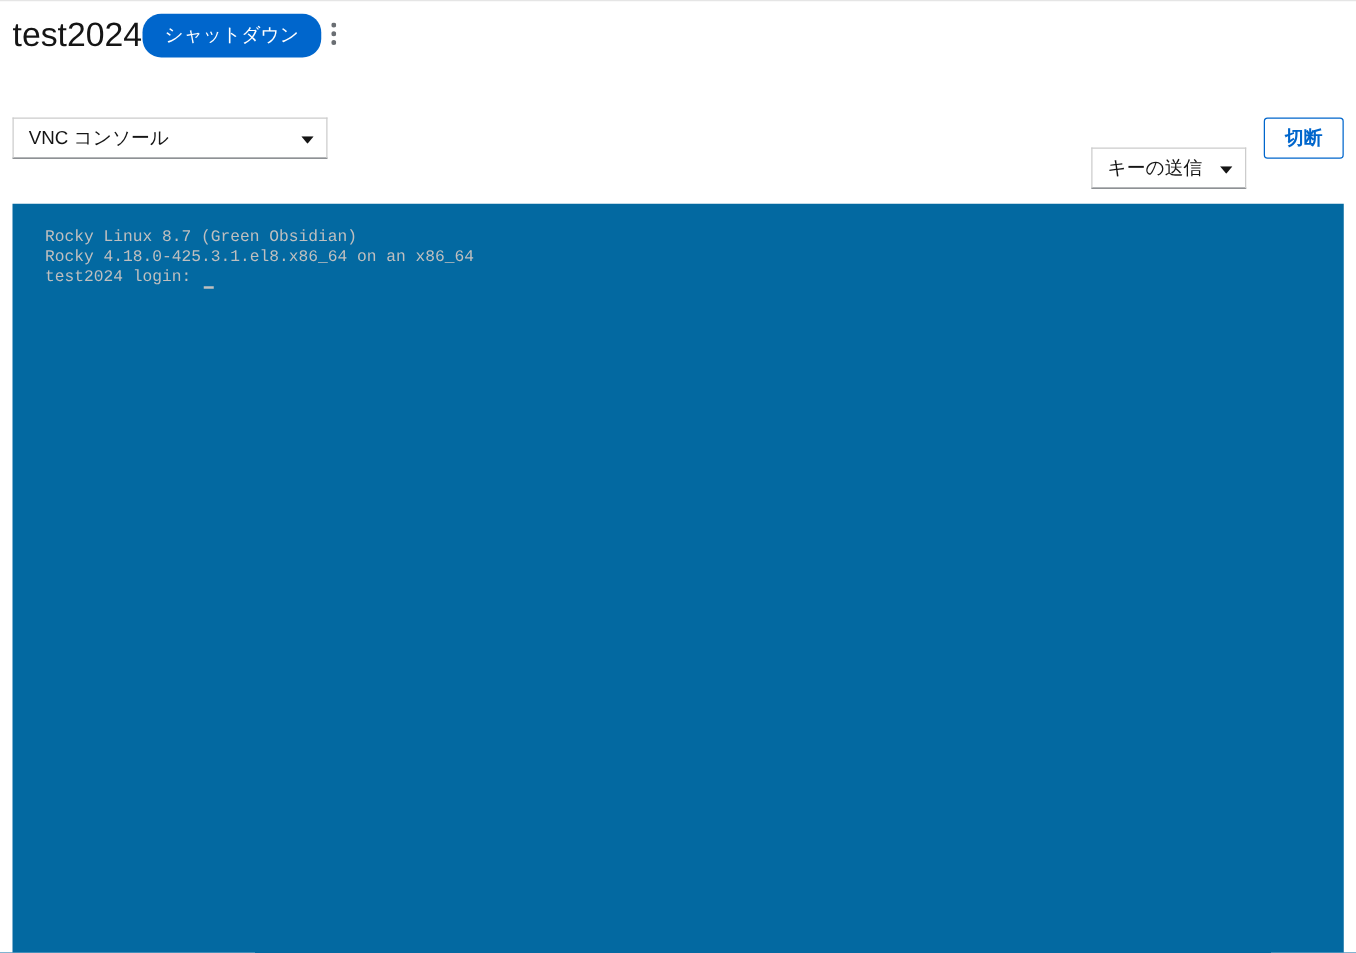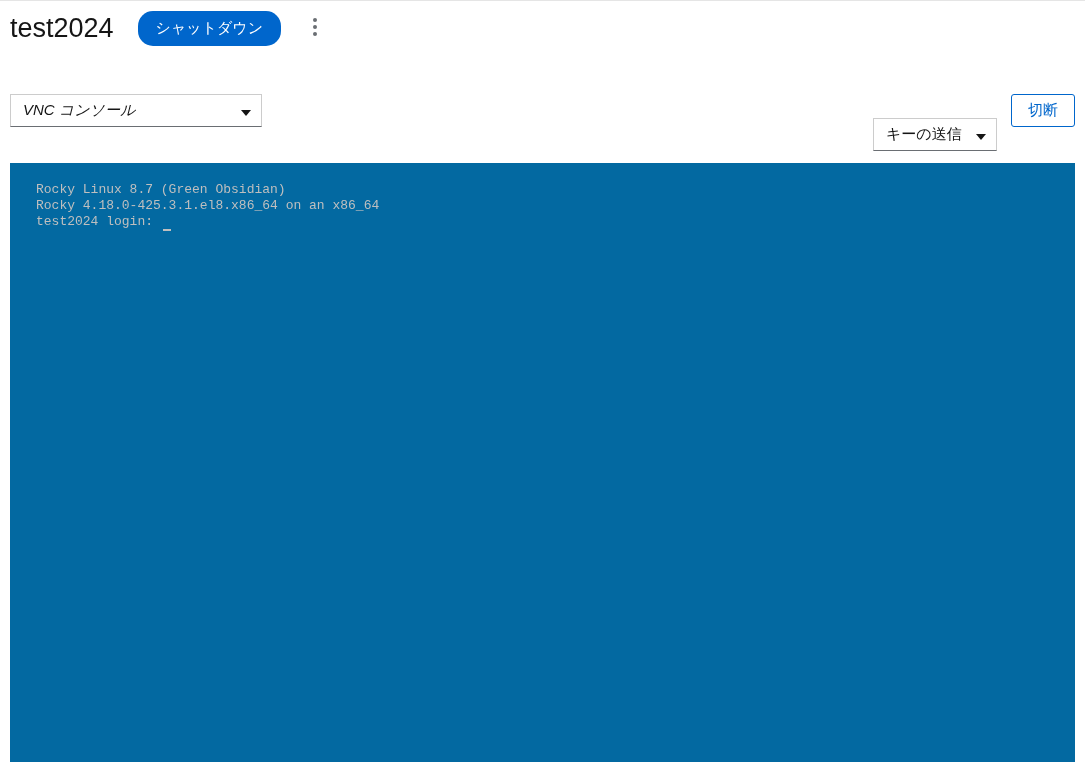--- a/index.html
+++ b/index.html
@@ -16,21 +16,20 @@
     }
     .top-border {
       height: 1px;
       background: #e5e5e5;
       width: 100%;
     }
     .header {
       display: flex;
       align-items: center;
       padding: 10px 10px 10px 10px;
-      gap: 24px;
     }
     .page-title {
       font-size: 27px;
       font-weight: 400;
       color: #151515;
     }
     .btn-primary {
       background: #0066cc;
       color: #fff;
       border: none;
@@ -50,21 +49,20 @@
       color: #6a6e73;
     }
     .toolbar {
       display: flex;
       align-items: center;
       justify-content: space-between;
       padding: 14px 10px 12px 10px;
     }
     .toolbar-left {
       display: flex;
-      font-style: italic;
     }
     .toolbar-right {
       display: flex;
       align-items: center;
       gap: 14px;
     }
     .dropdown {
       display: flex;
       align-items: center;
       justify-content: space-between;
@@ -96,20 +94,21 @@
       margin-top: 48px;
     }
     .btn-secondary {
       background: #fff;
       color: #0066cc;
       border: 1px solid #0066cc;
       padding: 6px 16px;
       font-size: 15px;
       cursor: pointer;
       border-radius: 3px;
+      font-weight: bold;
     }
     .console-area {
       margin: 0 10px 0 10px;
       background: #0369a1;
       height: 630px;
       padding: 19px 26px;
       font-family: "Courier New", Courier, monospace;
       font-size: 13px;
       line-height: 16px;
       color: #bfbfbf;

